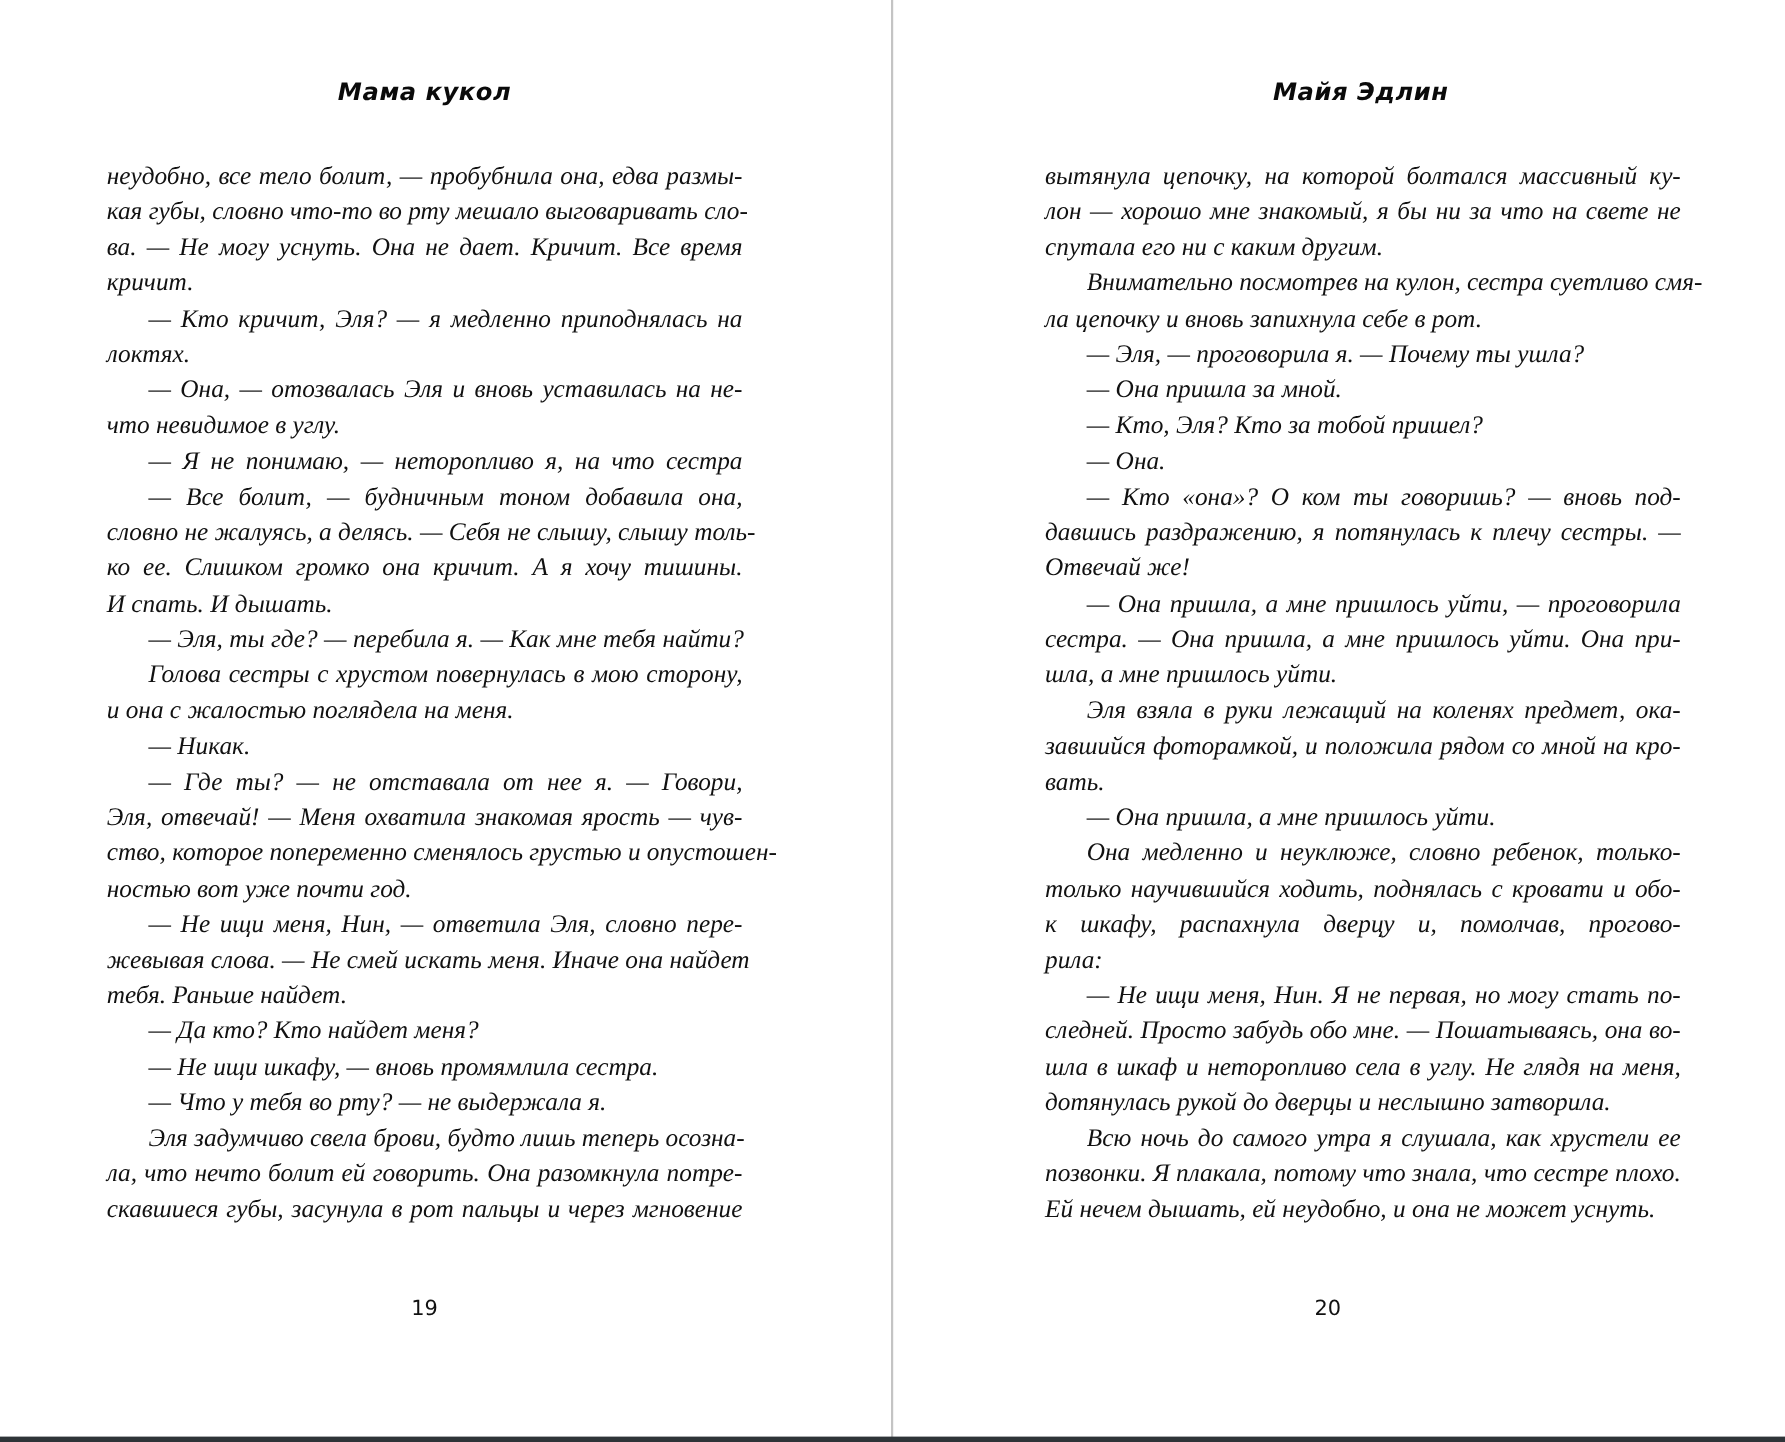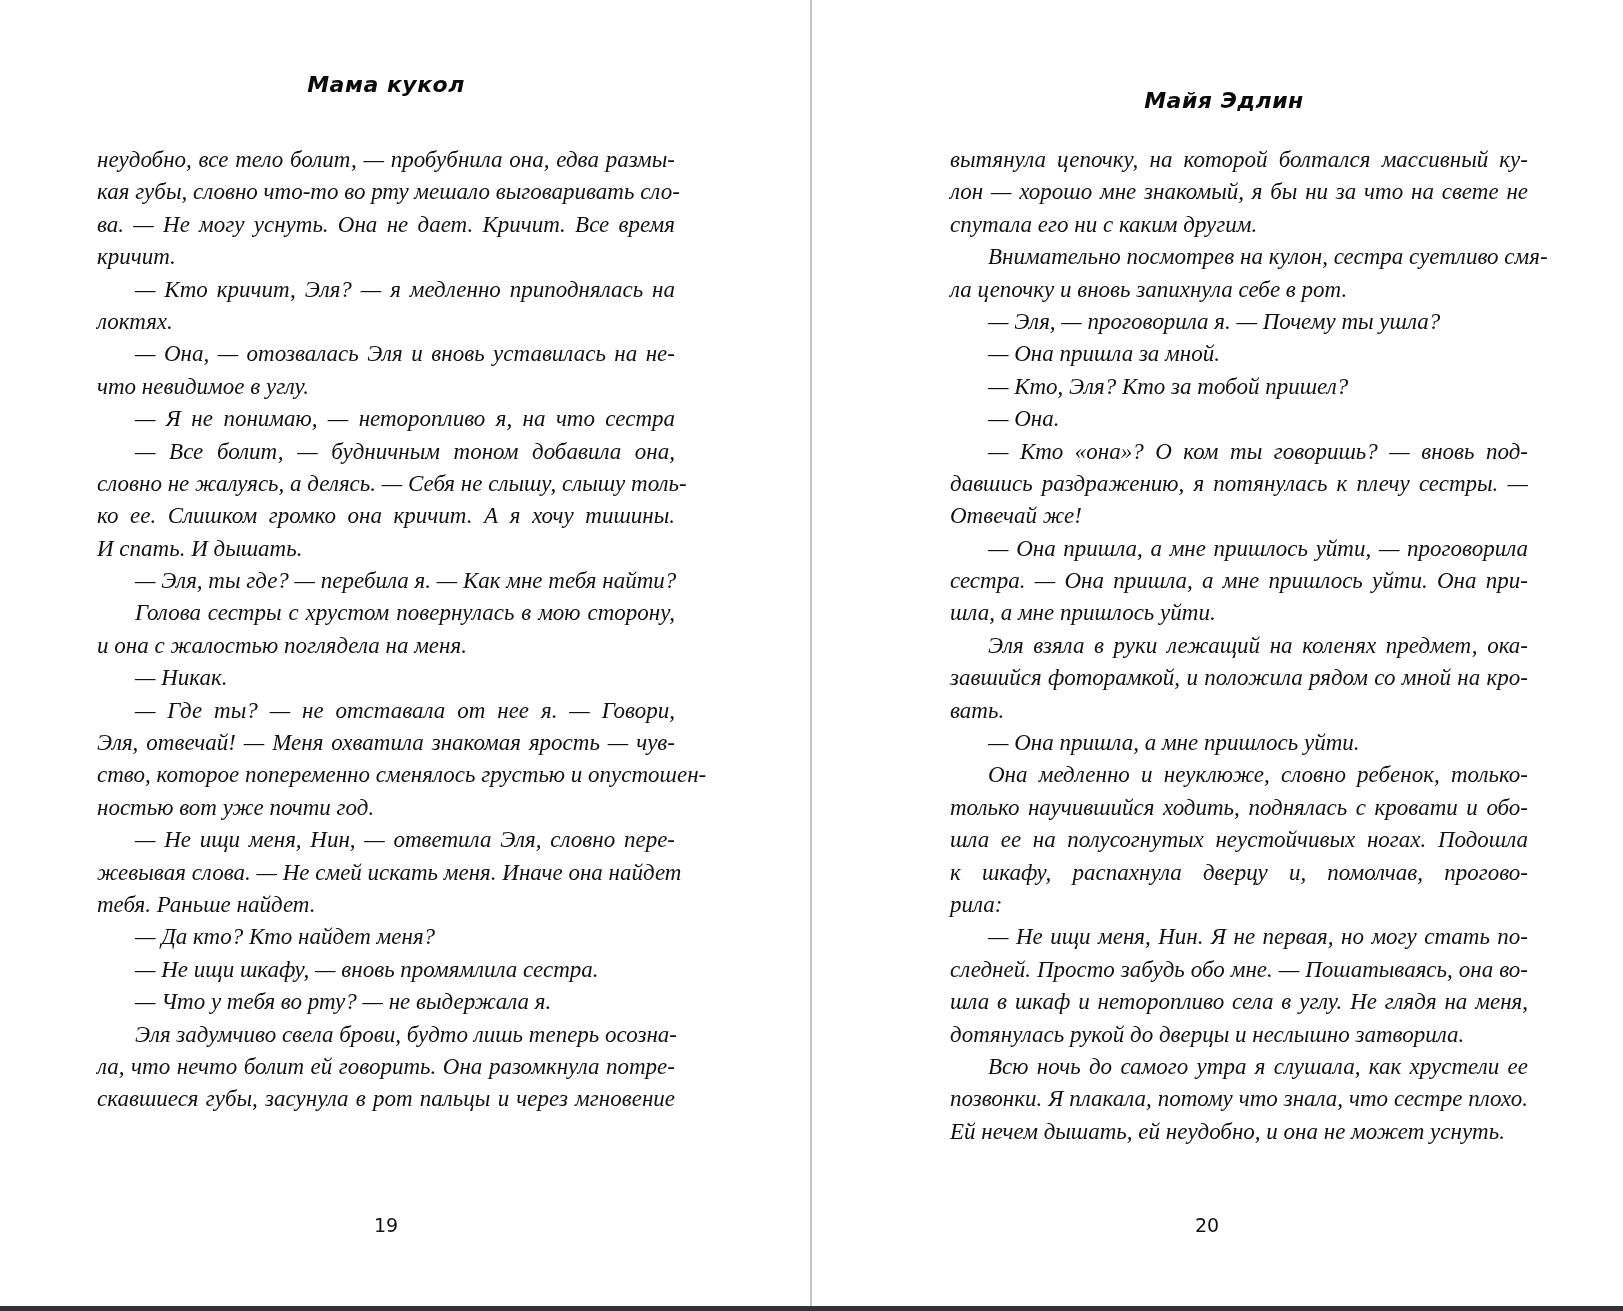--- a/index.html
+++ b/index.html
@@ -50,21 +50,21 @@
       top: 72px;
       font-family: "DejaVu Sans", sans-serif;
       font-style: italic;
       font-weight: bold;
       font-size: 22px;
       letter-spacing: 0.5px;
       color: #0a0a0a;
       text-align: center;
     }
     .page.left .running-head { left: 97px; width: 578px; }
-    .page.right .running-head { left: 122px; width: 578px; margin-top: 16px; }
+    .page.right .running-head { left: 135px; width: 578px; }
     .body-text {
       position: absolute;
       top: 144px;
       font-style: italic;
       font-size: 23px;
       line-height: 32.4px;
       text-align: justify;
       hyphens: manual;
     }
     .page.left .body-text { left: 97px; width: 578px; }
@@ -84,21 +84,20 @@
       padding-left: 38px;
     }
     .folio {
       position: absolute;
       top: 1178px;
       font-family: "DejaVu Sans", sans-serif;
       font-size: 19px;
       color: #111111;
       text-align: center;
       width: 60px;
-      margin-top: 36px;
     }
     .page.left .folio { left: 356px; }
     .page.right .folio { left: 364px; text-align: center; }
   </style>
 </head>
 <body>
 
 <div class="spread">
 
   <div class="page left">
@@ -157,21 +156,20 @@
         <span class="line last">Отвечай же!</span>
         <span class="line indent">— Она пришла, а мне пришлось уйти, — проговорила</span>
         <span class="line">сестра. — Она пришла, а мне пришлось уйти. Она при-</span>
         <span class="line last">шла, а мне пришлось уйти.</span>
         <span class="line indent">Эля взяла в руки лежащий на коленях предмет, ока-</span>
         <span class="line">завшийся фоторамкой, и положила рядом со мной на кро-</span>
         <span class="line last">вать.</span>
         <span class="line indent last">— Она пришла, а мне пришлось уйти.</span>
         <span class="line indent">Она медленно и неуклюже, словно ребенок, только-</span>
         <span class="line">только научившийся ходить, поднялась с кровати и обо-</span>
-        <span class="line">шла ее на полусогнутых неустойчивых ногах. Подошла</span>
         <span class="line">к шкафу, распахнула дверцу и, помолчав, прогово-</span>
         <span class="line last">рила:</span>
         <span class="line indent">— Не ищи меня, Нин. Я не первая, но могу стать по-</span>
         <span class="line">следней. Просто забудь обо мне. — Пошатываясь, она во-</span>
         <span class="line">шла в шкаф и неторопливо села в углу. Не глядя на меня,</span>
         <span class="line last">дотянулась рукой до дверцы и неслышно затворила.</span>
         <span class="line indent">Всю ночь до самого утра я слушала, как хрустели ее</span>
         <span class="line">позвонки. Я плакала, потому что знала, что сестре плохо.</span>
         <span class="line last">Ей нечем дышать, ей неудобно, и она не может уснуть.</span>
       </div>

